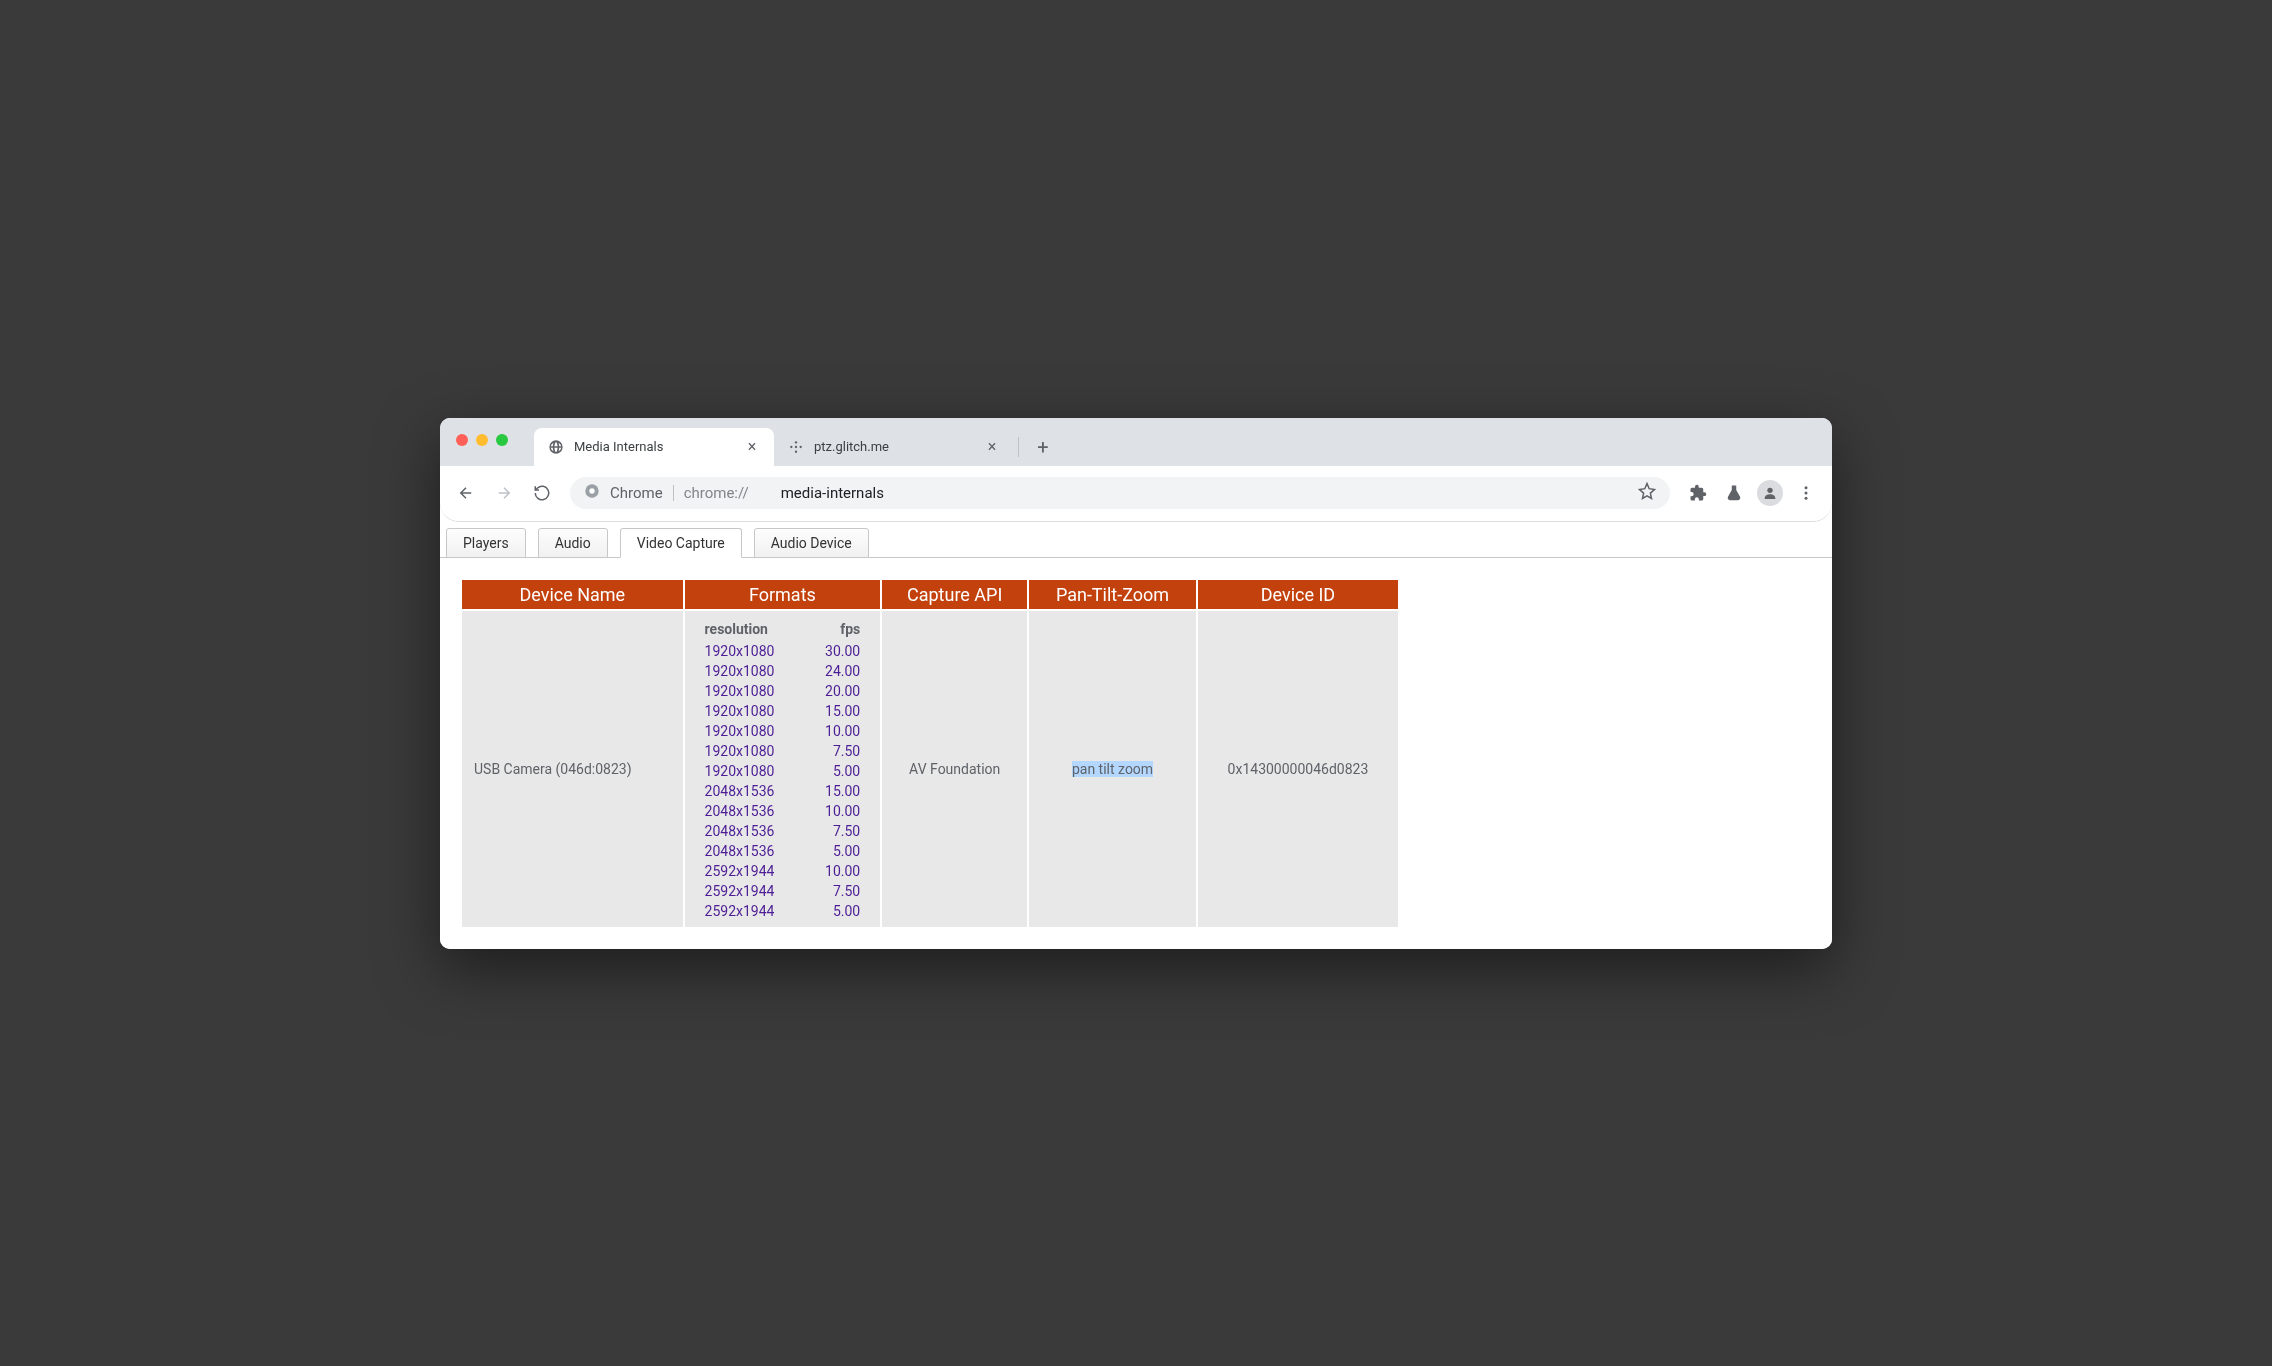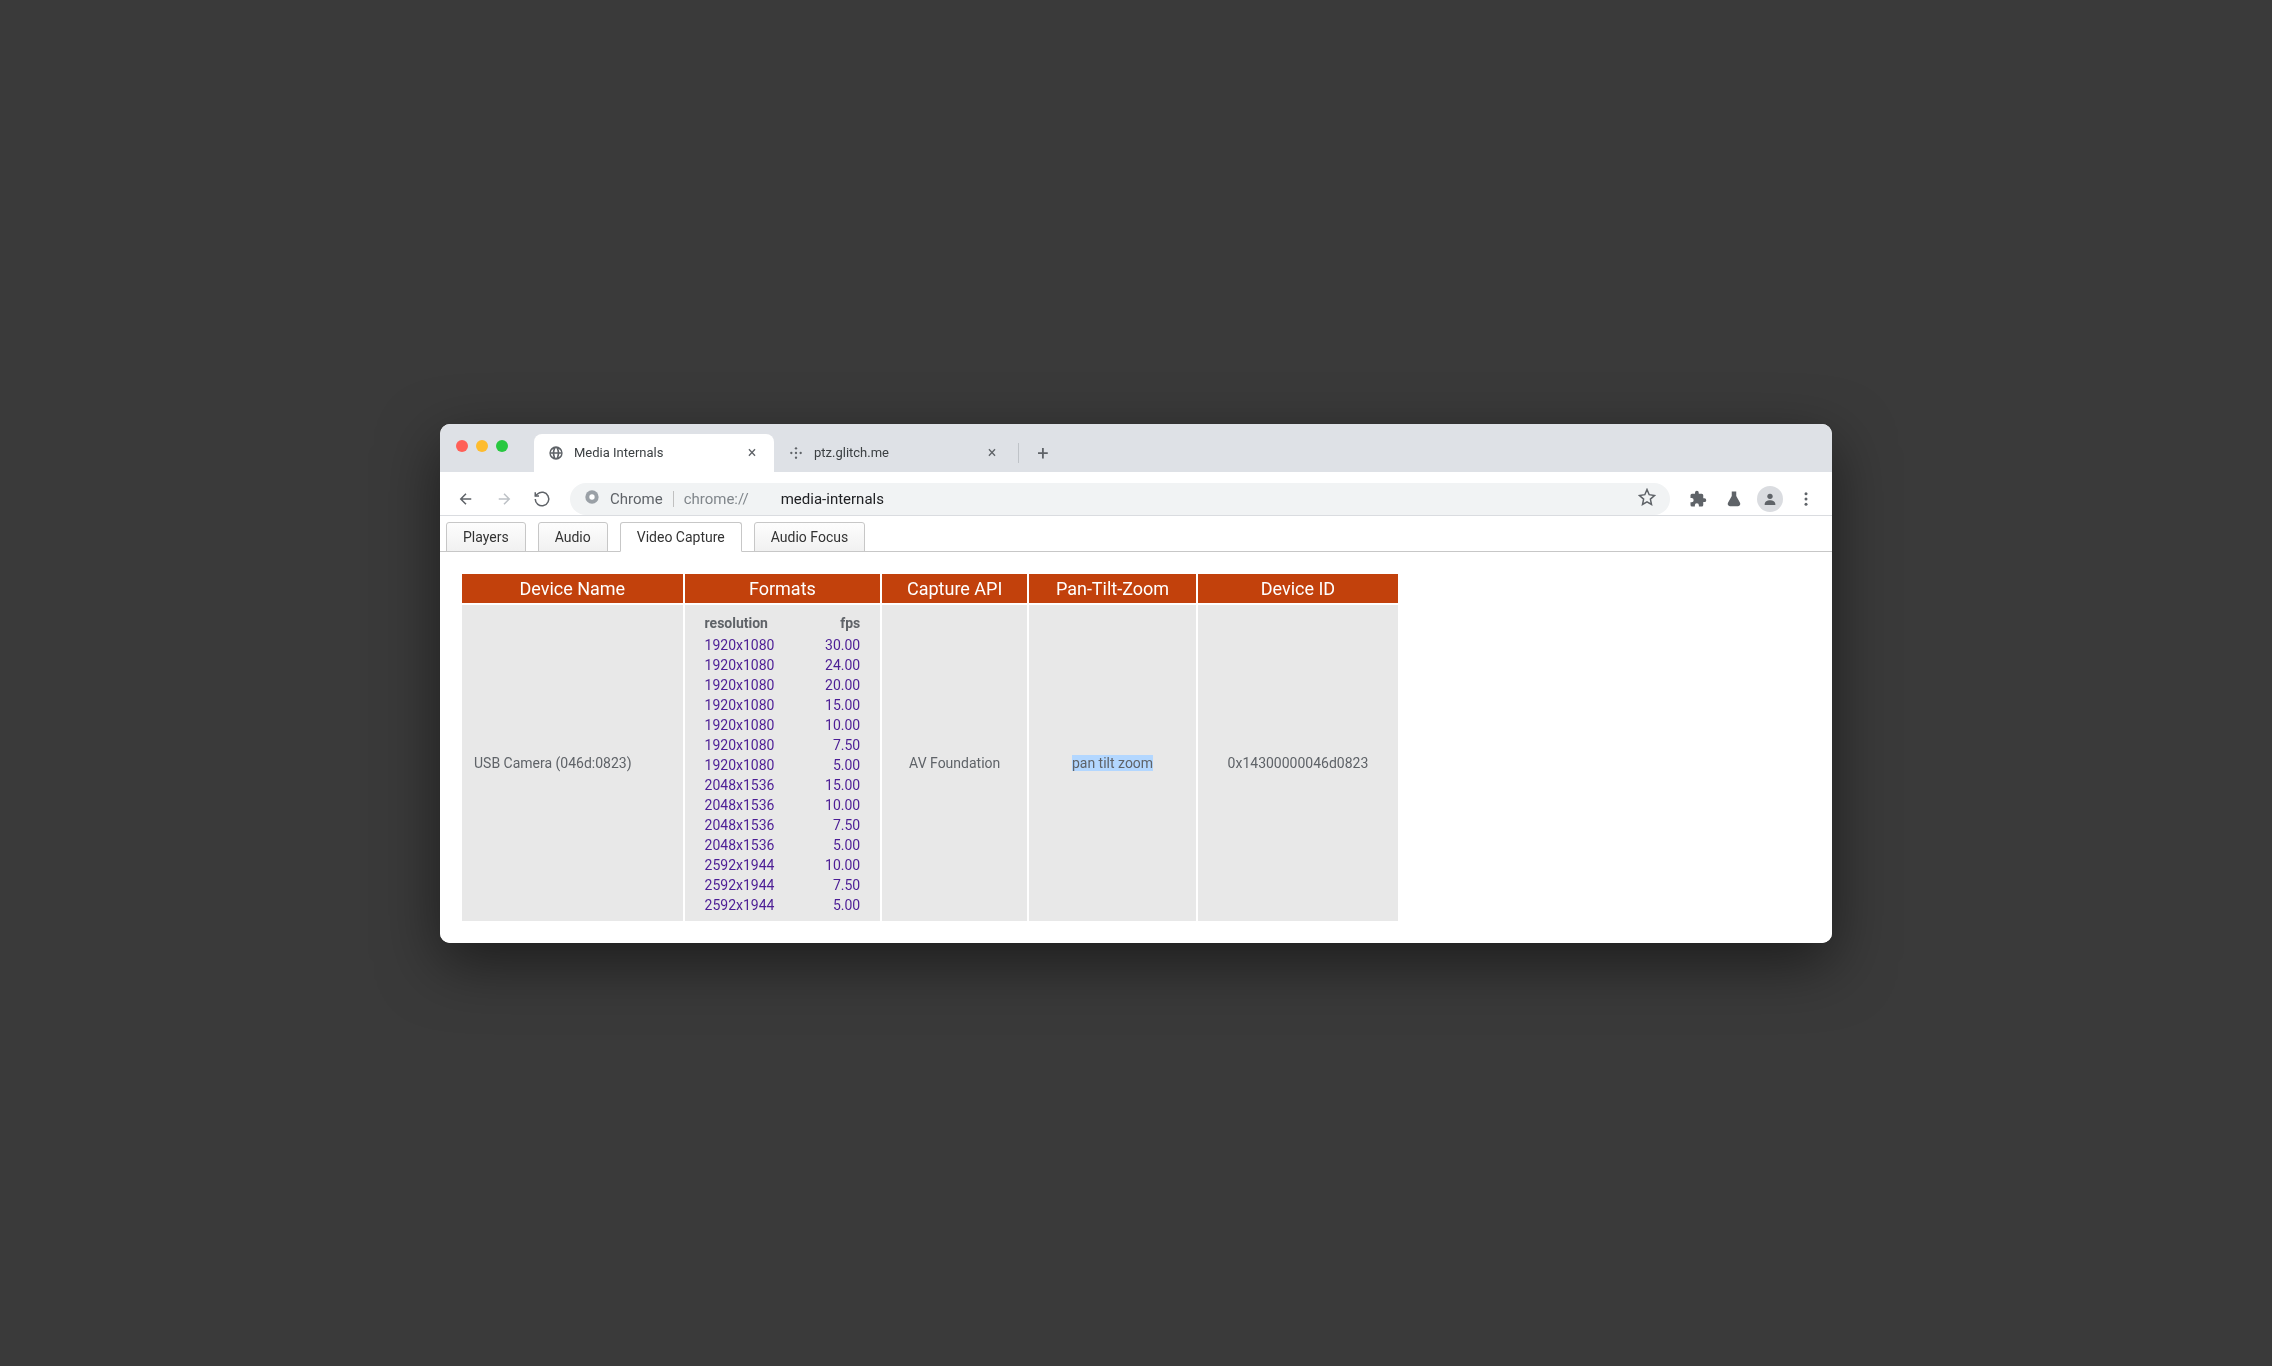--- a/index.html
+++ b/index.html
@@ -101,27 +101,28 @@
       display: flex;
       align-items: center;
       justify-content: center;
       color: #5f6368;
       font-size: 20px;
       cursor: pointer;
       margin-left: 6px;
       margin-bottom: 5px;
     }
     .toolbar {
-      height: 44px;
-      background: #fff;
-      display: flex;
-      align-items: flex-end;
+      height: 56px;
+      background: #fff;
+      display: flex;
+      align-items: center;
       padding: 0 10px;
       gap: 6px;
       border-bottom: 1px solid #dadce0;
+      border-radius: 19px;
     }
     .nav-btn {
       width: 32px;
       height: 32px;
       display: flex;
       align-items: center;
       justify-content: center;
       color: #5f6368;
       cursor: pointer;
       border-radius: 50%;
@@ -382,21 +383,21 @@
           </svg>
       </div>
     </div>
   </div>
 
   <div class="page">
     <div class="page-tabs">
       <div class="page-tab">Players</div>
       <div class="page-tab">Audio</div>
       <div class="page-tab active">Video Capture</div>
-      <div class="page-tab">Audio Focus</div>
+      <div class="page-tab">Audio Device</div>
     </div>
 
     <div class="content">
 
       <table class="cap-table">
         <thead>
           <tr>
             <th>Device Name</th>
             <th>Formats</th>
             <th>Capture API</th>

